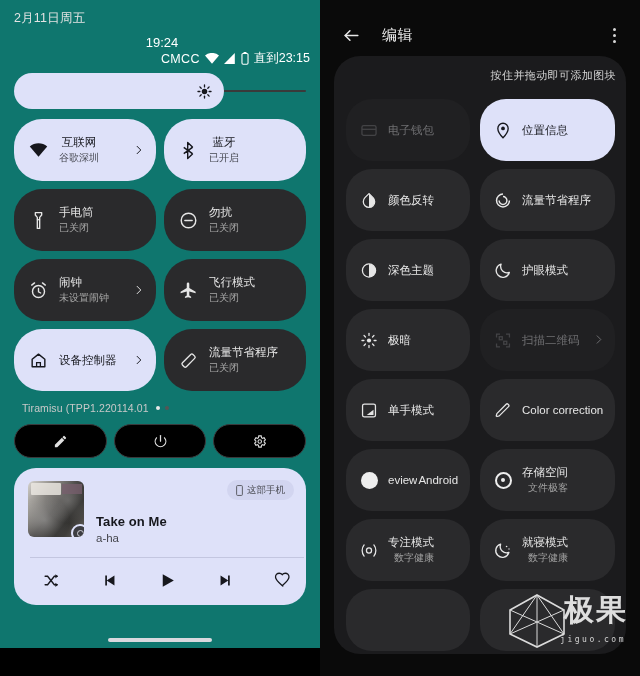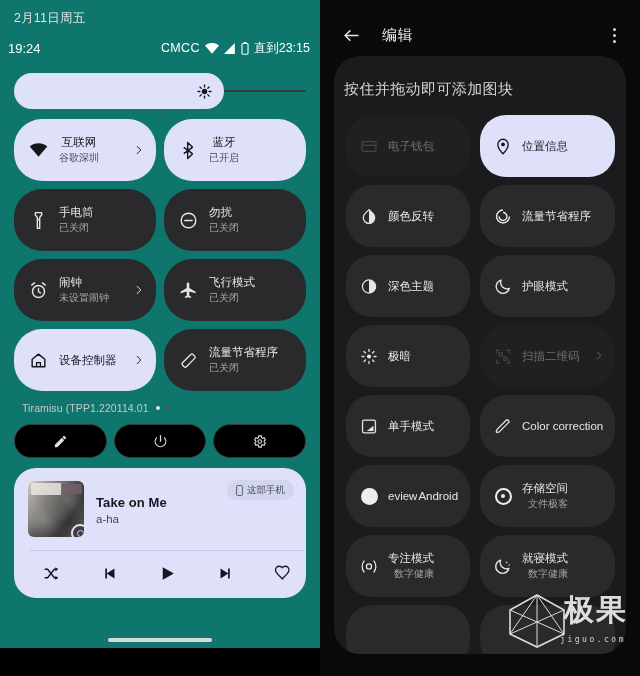--- a/index.html
+++ b/index.html
@@ -7,21 +7,21 @@
   body { font-family:"Liberation Sans","DejaVu Sans",sans-serif; -webkit-font-smoothing:antialiased; }
 
   .screen { position:relative; width:640px; height:676px; display:flex; background:#000; }
 
   
   .panel-left { position:relative; width:320px; height:648px; background:#0f766e; overflow:hidden; }
 
   .date-row { padding:10px 14px 0 14px; }
   .date-text { color:#e3e3e3; font-size:12.5px; letter-spacing:.2px; }
 
-  .statusbar { display:flex; align-items:center; height:26px; padding:0 10px 0 8px; margin-top:8px; }
+  .statusbar { display:flex; align-items:center; height:26px; padding:0 10px 0 14px; margin-top:8px;flex-direction:column; }
   .sb-clock { color:#fff; font-size:13px; font-weight:400; }
   .sb-right { margin-left:auto; display:flex; align-items:center; gap:5px; color:#fff; font-size:12.5px; }
   .sb-carrier { font-size:12.5px; letter-spacing:.3px; }
   .ic-wifi { width:14px; height:11px; display:block; }
   .ic-sig { width:12px; height:11px; display:block; }
   .ic-bat { width:8px; height:13px; display:block; }
   .sb-until { font-size:12.5px; }
 
   
   .bright-wrap { margin:12px 14px 0 14px; position:relative; height:36px; display:flex; align-items:center; }
@@ -59,42 +59,42 @@
   .art { width:56px; height:56px; border-radius:6px; position:relative; overflow:hidden; flex:0 0 56px;
          background:
            radial-gradient(circle at 30% 70%, rgba(255,255,255,.30), transparent 45%),
            radial-gradient(circle at 72% 35%, rgba(255,255,255,.22), transparent 42%),
            linear-gradient(128deg,#d7d4cf 0%,#9a9792 22%,#4c4a48 48%,#2a2927 70%,#6e6b67 100%); }
   .art:before { content:""; position:absolute; left:3px; top:2px; width:30px; height:12px; background:rgba(235,232,226,.82); border-radius:1px; }
   .art:after { content:""; position:absolute; left:34px; top:3px; width:20px; height:10px; background:rgba(120,95,110,.75); }
   .art-badge { position:absolute; right:-5px; bottom:-5px; width:18px; height:18px; border-radius:50%; background:#3d3d42; border:2px solid #dee1f9; display:flex; align-items:center; justify-content:center; }
   .art-badge i { width:7px; height:7px; border-radius:50%; border:1.6px solid #cfcfd6; display:block; }
   .media-meta { padding-top:14px; }
-  .m-title { font-size:13px; color:#16171d; font-weight:700; letter-spacing:.1px; }
+  .m-title { font-size:13px; color:#16171d; font-weight:700; letter-spacing:.1px;margin-top:19px; }
   .m-artist { font-size:11.5px; color:#45464d; margin-top:3px; }
   .device-chip { position:absolute; right:12px; top:12px; background:#d2d5f0; border-radius:11px; height:20px; display:flex; align-items:center; gap:4px; padding:0 9px; }
   .device-chip span { font-size:9.5px; color:#4a4b53; }
   .m-sep { height:1px; background:#c3c6e0; margin:13px 2px 0 2px; }
   .m-ctrls { display:flex; align-items:center; justify-content:space-between; padding:9px 8px 4px 8px; }
   .m-ctrls .c { width:30px; height:26px; display:flex; align-items:center; justify-content:center; }
   .m-ctrls svg { display:block; }
 
   .navbar { position:absolute; left:0; right:0; bottom:6px; display:flex; justify-content:center; }
   .navpill { width:104px; height:4px; border-radius:3px; background:#d9d9de; }
 
   
   .panel-right { position:relative; width:320px; height:676px; background:#0a0a0a; overflow:hidden; }
   .edit-head { height:62px; display:flex; align-items:center; padding:9px 14px 0 18px;text-align:center; }
   .back-btn { width:26px; height:26px; display:flex; align-items:center; justify-content:center; }
   .edit-title { color:#ececec; font-size:15px; margin-left:18px; letter-spacing:.5px; }
   .kebab { margin-left:auto; width:24px; height:24px; display:flex; flex-direction:column; align-items:center; justify-content:center; gap:3px; }
   .kebab i { width:3px; height:3px; border-radius:50%; background:#d6d6d6; display:block; }
 
   .edit-sheet { position:absolute; left:14px; right:14px; top:56px; bottom:22px; background:#1b1b1d; border-radius:26px; padding:0 10px; overflow:hidden; }
-  .hint { text-align:left; color:#d4d4d4; font-size:15px; padding:24px 0 16px 0; letter-spacing:.4px; }
+  .hint { text-align:right; color:#d4d4d4; font-size:11px; padding:12px 0 16px 0; letter-spacing:.4px; }
   .egrid { display:grid; grid-template-columns:1fr 1fr; gap:8px 10px; padding:0 2px; }
   .etile { height:62px; border-radius:26px; background:#2a2a2c; display:flex; align-items:center; gap:10px; padding:0 12px 0 14px; position:relative; }
   .etile.on { background:#dee1f9; }
   .etile.dim { background:#202022; }
   .etile.dim .e-title { color:#6f6f72; }
   .etile.dim .e-ic svg { opacity:.45; }
   .e-ic { width:18px; height:18px; flex:0 0 18px; display:flex; align-items:center; justify-content:center; }
   .e-ic svg { display:block; }
   .e-txt { display:flex; flex-direction:column; gap:1px; min-width:0;align-items:flex-end; }
   .e-title { font-size:11.5px; color:#e6e6e6; white-space:nowrap; overflow:hidden; text-overflow:ellipsis; }

